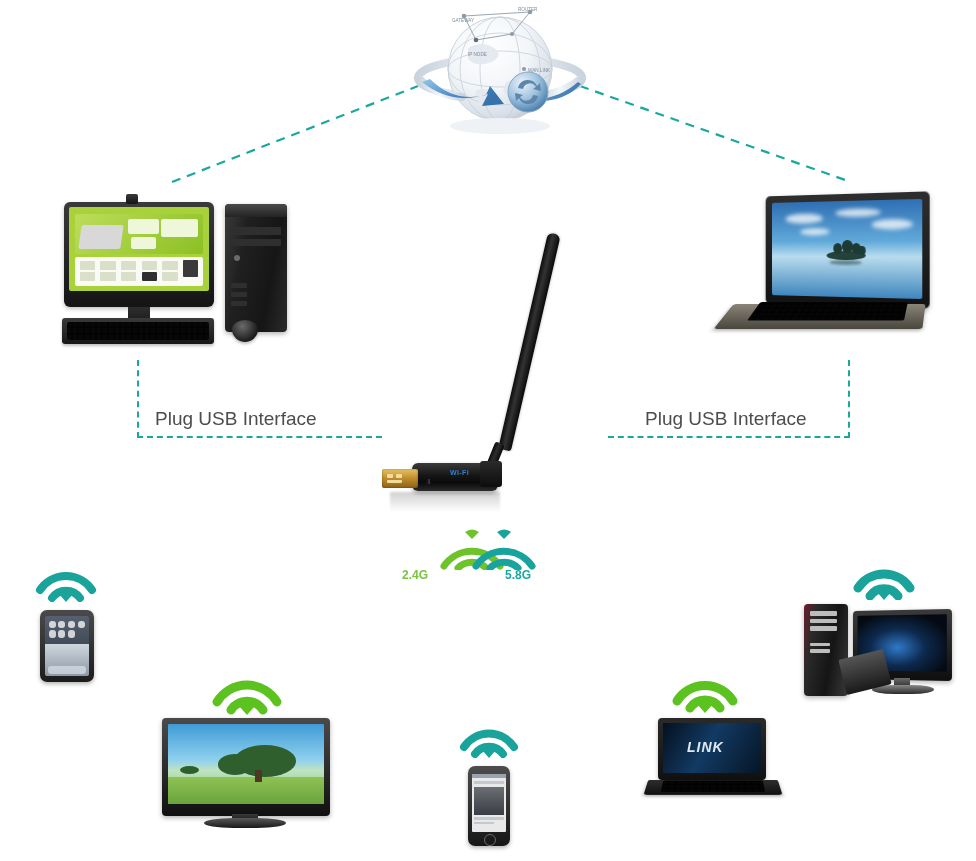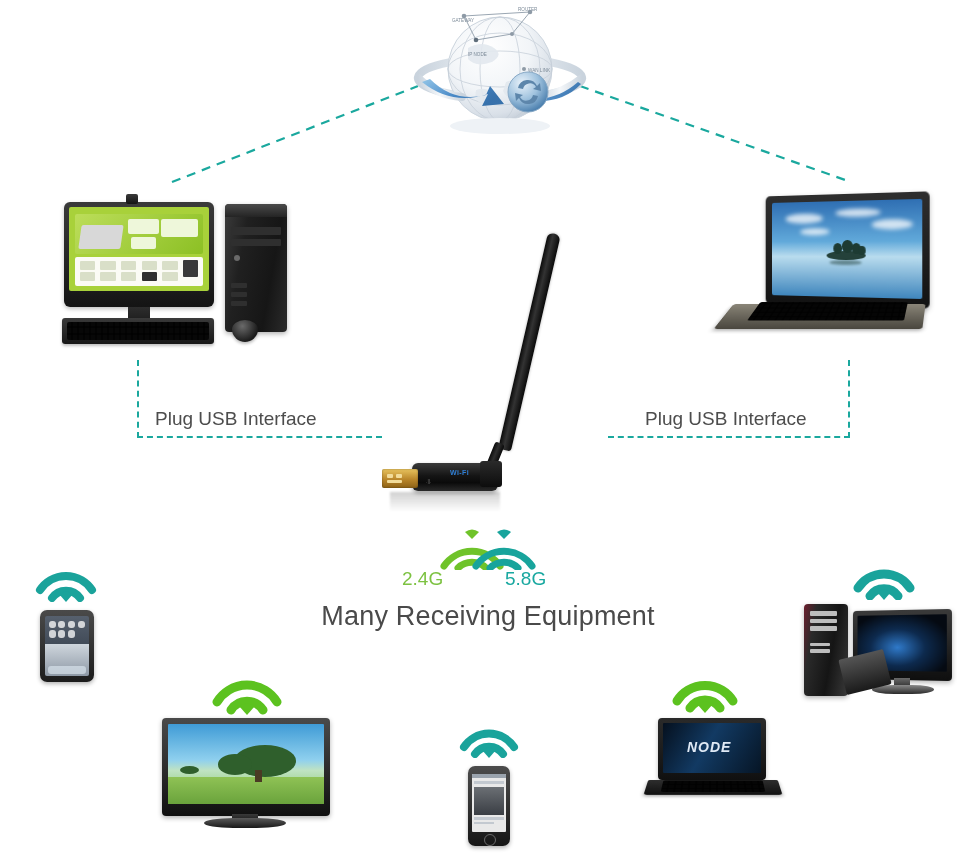--- a/index.html
+++ b/index.html
@@ -9,21 +9,21 @@
   .abs{position:absolute;}
 
   
   .internet-label{left:442px;top:134px;width:120px;text-align:center;
     font-size:27px;color:#8d9095;letter-spacing:.5px;}
   .usb-label{font-size:19px;color:#4d4d4d;white-space:nowrap;}
   .usb-label.left{left:155px;top:408px;}
   .usb-label.right{left:645px;top:408px;}
   .many-label{left:258px;top:601px;width:460px;text-align:center;
     font-size:27px;color:#4a4a4a;letter-spacing:.2px;}
-  .band{font-size:19px;white-space:nowrap;}
+  .band{font-size:12px;white-space:nowrap;font-weight:bold;}
   .band.g24{left:402px;top:568px;color:#7dc242;}
   .band.g58{left:505px;top:568px;color:#19a8a0;}
 
   
   .dashseg{position:absolute;background:none;}
   .vline{border-left:2px dashed #1aa89e;}
   .hline{border-top:2px dashed #1aa89e;}
   svg.conn{position:absolute;left:0;top:0;width:976px;height:861px;overflow:visible;}
 
   
@@ -373,21 +373,20 @@
         <path d="M52 42 A20 20 0 0 1 80 42"></path>
       </g>
       <path d="M59 6 q7 -5 14 0 l-7 7 z" fill="#18a49c"></path>
     </svg>
   </div>
 
   <div class="abs usb-label left">Plug USB Interface</div>
   <div class="abs usb-label right">Plug USB Interface</div>
   <div class="abs band g24">2.4G</div>
   <div class="abs band g58">5.8G</div>
-  <div class="abs many-label">Many Receiving Equipment</div>
 
   <div class="device" style="left:26px;top:560px;width:90px;height:130px;">
     <div class="wifi" style="left:8px;top:0px;">
       <svg width="64" height="42" viewBox="0 0 64 42">
         <g fill="none" stroke="#1aa39b" stroke-width="8" stroke-linecap="round">
           <path d="M6 30 A31 31 0 0 1 58 30"></path>
           <path d="M18 38 A17 17 0 0 1 46 38"></path>
         </g>
         <path d="M25 34 q7 -5 14 0 l-7 8 z" fill="#1aa39b"></path>
       </svg>
@@ -459,21 +458,21 @@
       <svg width="70" height="46" viewBox="0 0 70 46">
         <g fill="none" stroke="#5cc21f" stroke-width="9" stroke-linecap="round">
           <path d="M7 33 A33 33 0 0 1 63 33"></path>
           <path d="M20 40 A18 18 0 0 1 50 40"></path>
         </g>
         <path d="M27 36 q8 -5 16 0 l-8 9 z" fill="#5cc21f"></path>
       </svg>
     </div>
     <div class="al-lid" style="left:18px;top:50px;width:108px;height:62px;">
       <div class="al-screen" style="left:5px;top:5px;width:98px;height:50px;">
-        <div class="al-logo" style="left:24px;top:16px;font-size:14px;">NODE</div>
+        <div class="al-logo" style="left:24px;top:16px;font-size:14px;">LINK</div>
       </div>
     </div>
     <div class="al-base" style="left:6px;top:106px;width:134px;height:26px;
                 transform:perspective(300px) rotateX(55deg);"></div>
     <div class="al-kb" style="left:22px;top:108px;width:102px;height:20px;
                 transform:perspective(300px) rotateX(55deg);"></div>
   </div>
 
   <div class="device" style="left:798px;top:558px;width:170px;height:150px;">
     <div class="wifi" style="left:54px;top:0px;">

